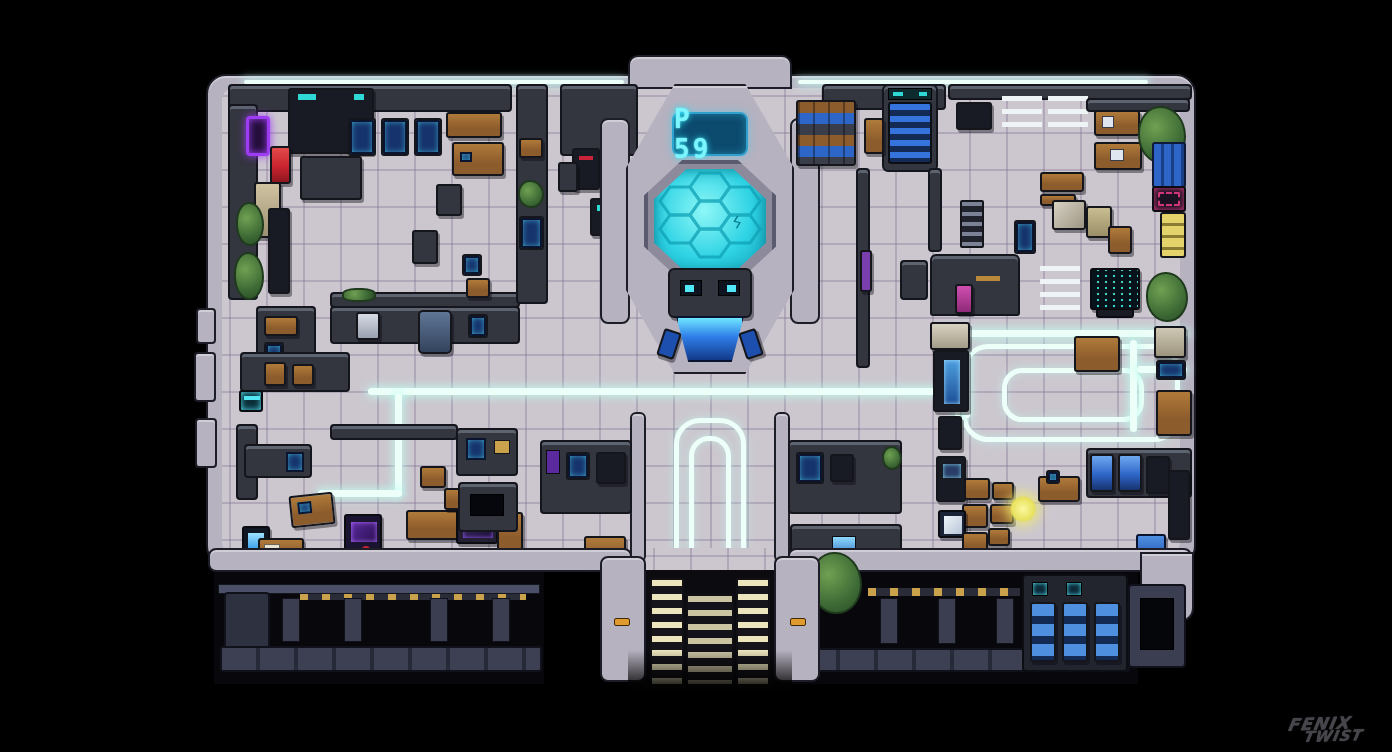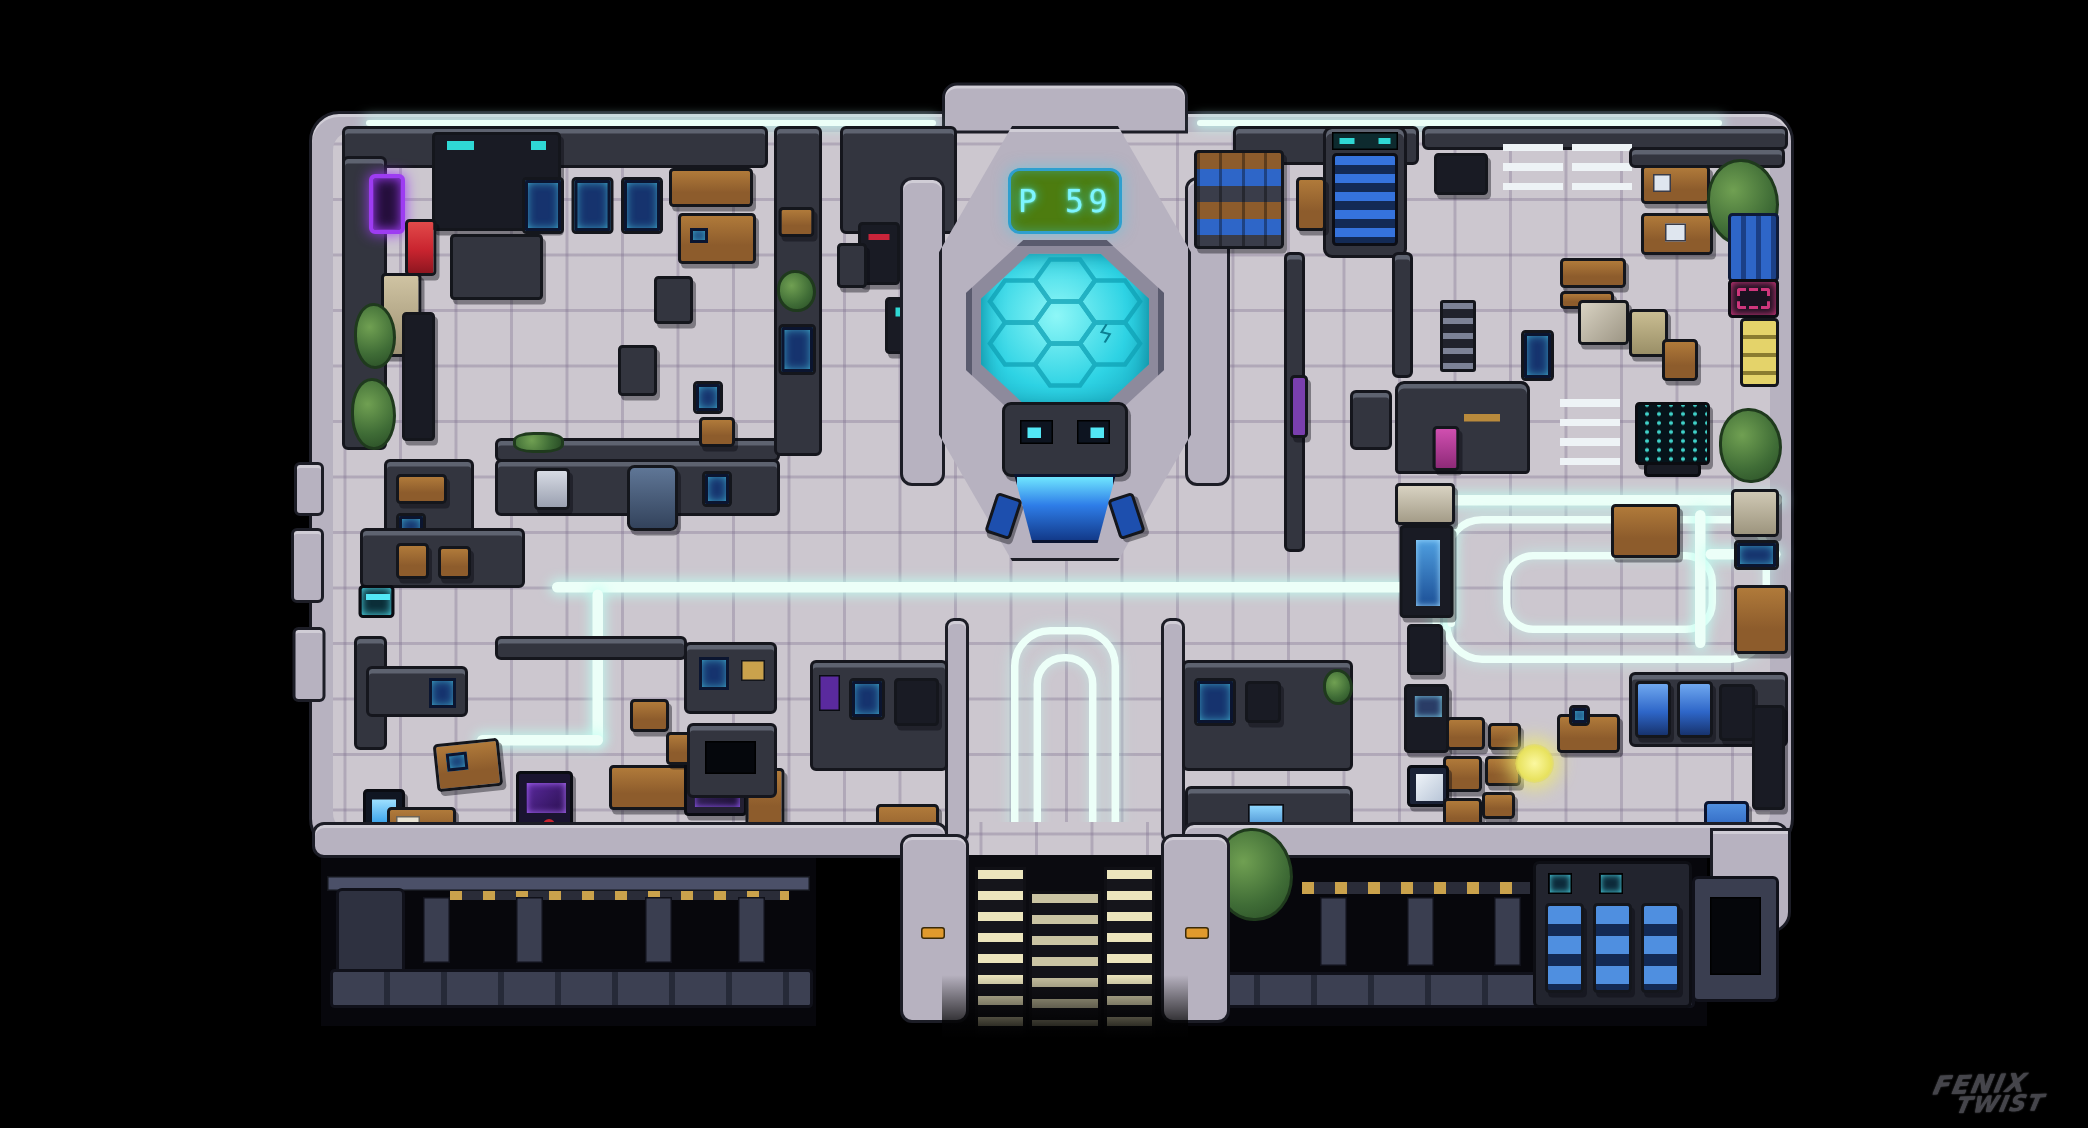--- a/index.html
+++ b/index.html
@@ -30,22 +30,22 @@
   .loop{border:5px solid var(--glow);background:transparent;
         box-shadow:0 0 10px rgba(190,255,242,.55),inset 0 0 8px rgba(190,255,242,.45);}
   .stripes{background:repeating-linear-gradient(180deg,#eef3f6 0 5px,rgba(0,0,0,0) 5px 13px);}
   .steps{background:repeating-linear-gradient(180deg,var(--step-cream) 0 6px,#15151b 6px 14px);
          border:2px solid #101015;}
   .bsteps{background:repeating-linear-gradient(180deg,var(--stair-blue) 0 6px,#132a55 6px 12px);
           border:2px solid #0c0e16;border-radius:3px;}
   .tree{background:radial-gradient(circle at 35% 35%,#70a052,#3f6c36 60%,#294d26);
         border-radius:48% 55% 50% 52%;border:2px solid #1f3a1d;}
   .oct{clip-path:polygon(29% 0,71% 0,100% 29%,100% 71%,71% 100%,29% 100%,0 71%,0 29%);}
-  .disp{background:#4d7c0f;border:2px solid #2f9fce;border-radius:8px;color:var(--display-text);
-        font-family:"DejaVu Sans Mono",monospace;font-weight:normal;font-size:21px;letter-spacing:3px;
+  .disp{background:#0c4a6e;border:2px solid #2f9fce;border-radius:8px;color:var(--display-text);
+        font-family:"DejaVu Sans Mono",monospace;font-weight:bold;font-size:26px;letter-spacing:3px;
         display:flex;align-items:center;justify-content:center;
         text-shadow:0 0 7px #27e0f0,0 0 2px #9ff;box-shadow:0 0 10px rgba(60,210,240,.5),inset 0 0 8px rgba(60,210,240,.4);}
   .neonP{background:#250f3c;border:3px solid var(--neon-purple);border-radius:4px;
          box-shadow:0 0 9px var(--neon-purple),inset 0 0 7px var(--neon-purple);}
   .pinkN{background:#1a1220;border:2px solid #0c0c12;border-radius:3px;
          box-shadow:inset 0 0 6px var(--neon-pink);}
   .pinkN:after{content:"";position:absolute;inset:4px;border:2px dashed var(--neon-pink);
          border-radius:2px;filter:blur(.4px);opacity:.9;}
   .ylock{background:repeating-linear-gradient(180deg,#e4d36a 0 9px,#8a7c30 9px 12px);
          border:2px solid #14161c;border-radius:3px;}

